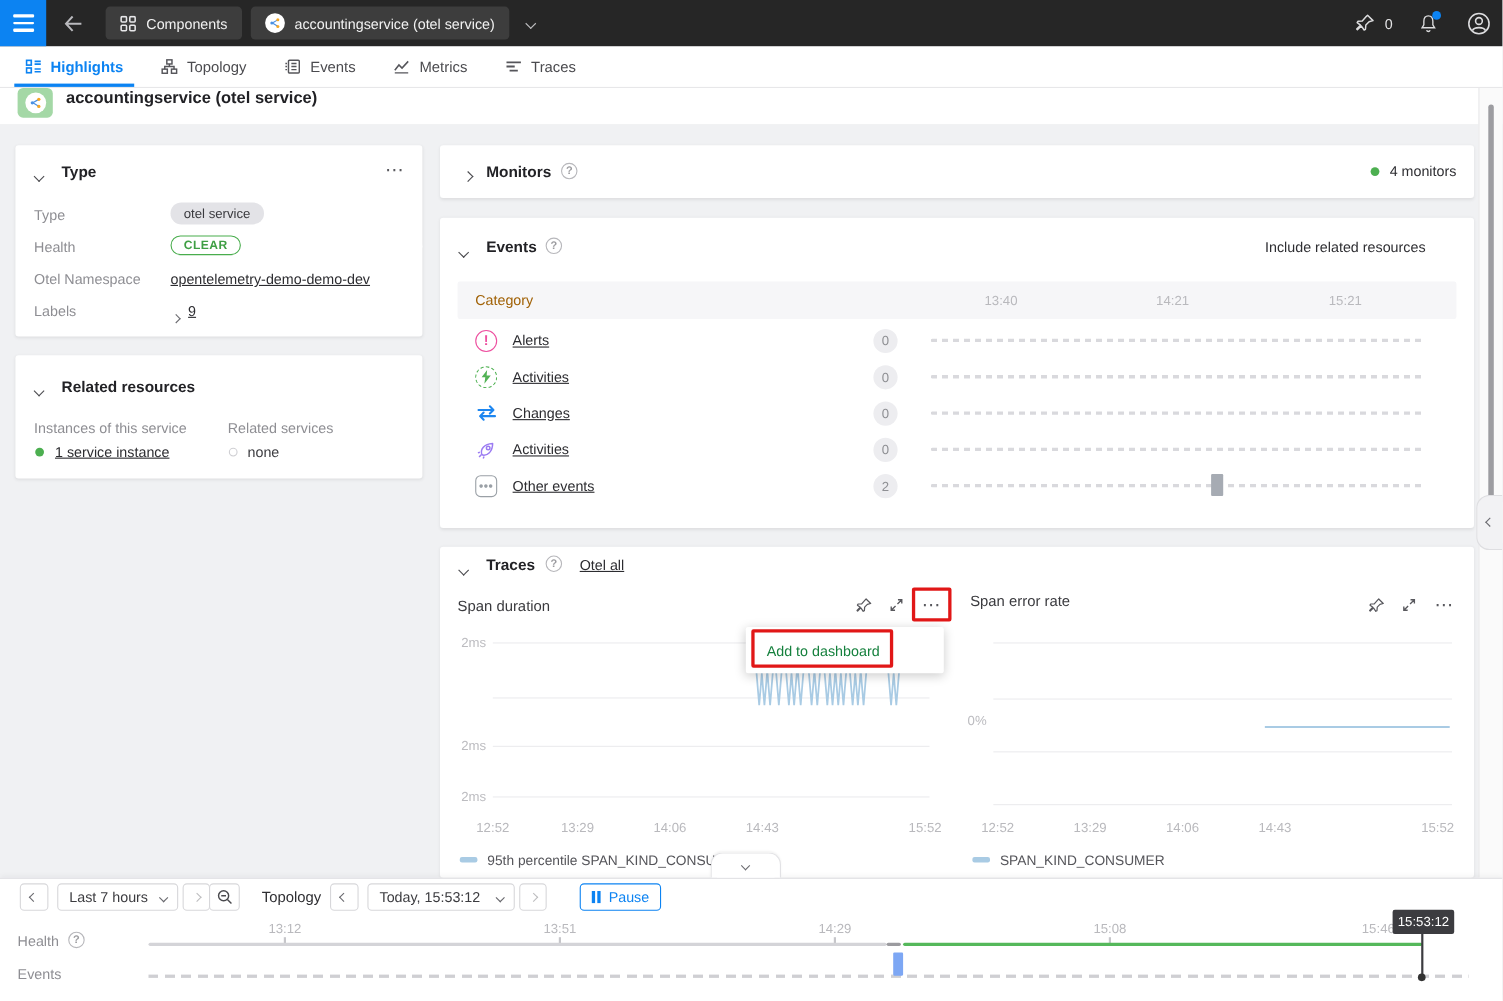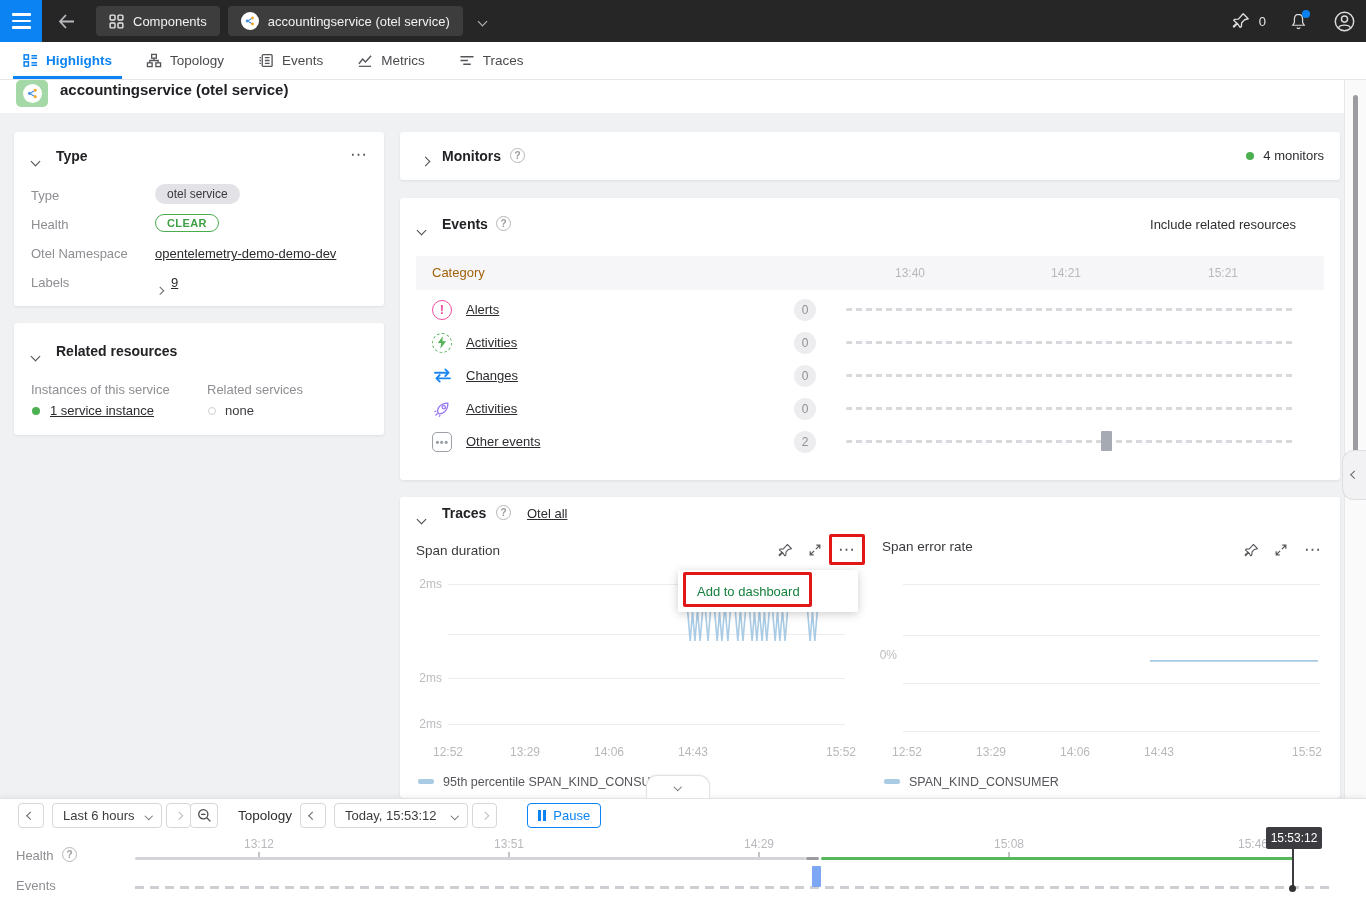--- a/index.html
+++ b/index.html
@@ -353,21 +353,21 @@
 
 <div class="abs" style="left:646px;top:775px;width:64px;height:23px;background:#fff;border:1px solid #e2e2e5;border-bottom:none;border-radius:11px 11px 0 0;z-index:22;display:flex;align-items:center;justify-content:center;box-shadow:0 -1px 2px rgba(0,0,0,.05)">
   <span class="chev down sm"></span>
 </div>
 
 <div class="abs" style="left:0;top:798px;width:1366px;height:112px;background:#fff;border-top:1px solid #e2e2e5;box-shadow:0 -2px 5px rgba(0,0,0,.05);z-index:20">
   <div class="btn" style="left:18px;top:4px;width:26px">
       <span class="chev left sm"></span>
     </div>
   <div class="btn" style="left:52px;top:4px;width:110px;justify-content:space-between;padding:0 10px">
-    <span>Last 6 hours</span>
+    <span>Last 7 hours</span>
       <span class="chev down sm"></span>
   </div>
   <div class="btn disabled" style="left:166px;top:4px;width:25px">
       <span class="chev right sm lt"></span>
     </div>
   <div class="btn" style="left:190px;top:4px;width:28px">
     <svg width="15" height="15" viewBox="0 0 16 16" fill="none" stroke="#4a4a4e" stroke-width="1.4">
         <circle cx="6.7" cy="6.7" r="4.9"></circle>
         <path d="M10.4 10.4 L14.3 14.3 M4.4 6.7 h4.6"></path>
       </svg>

